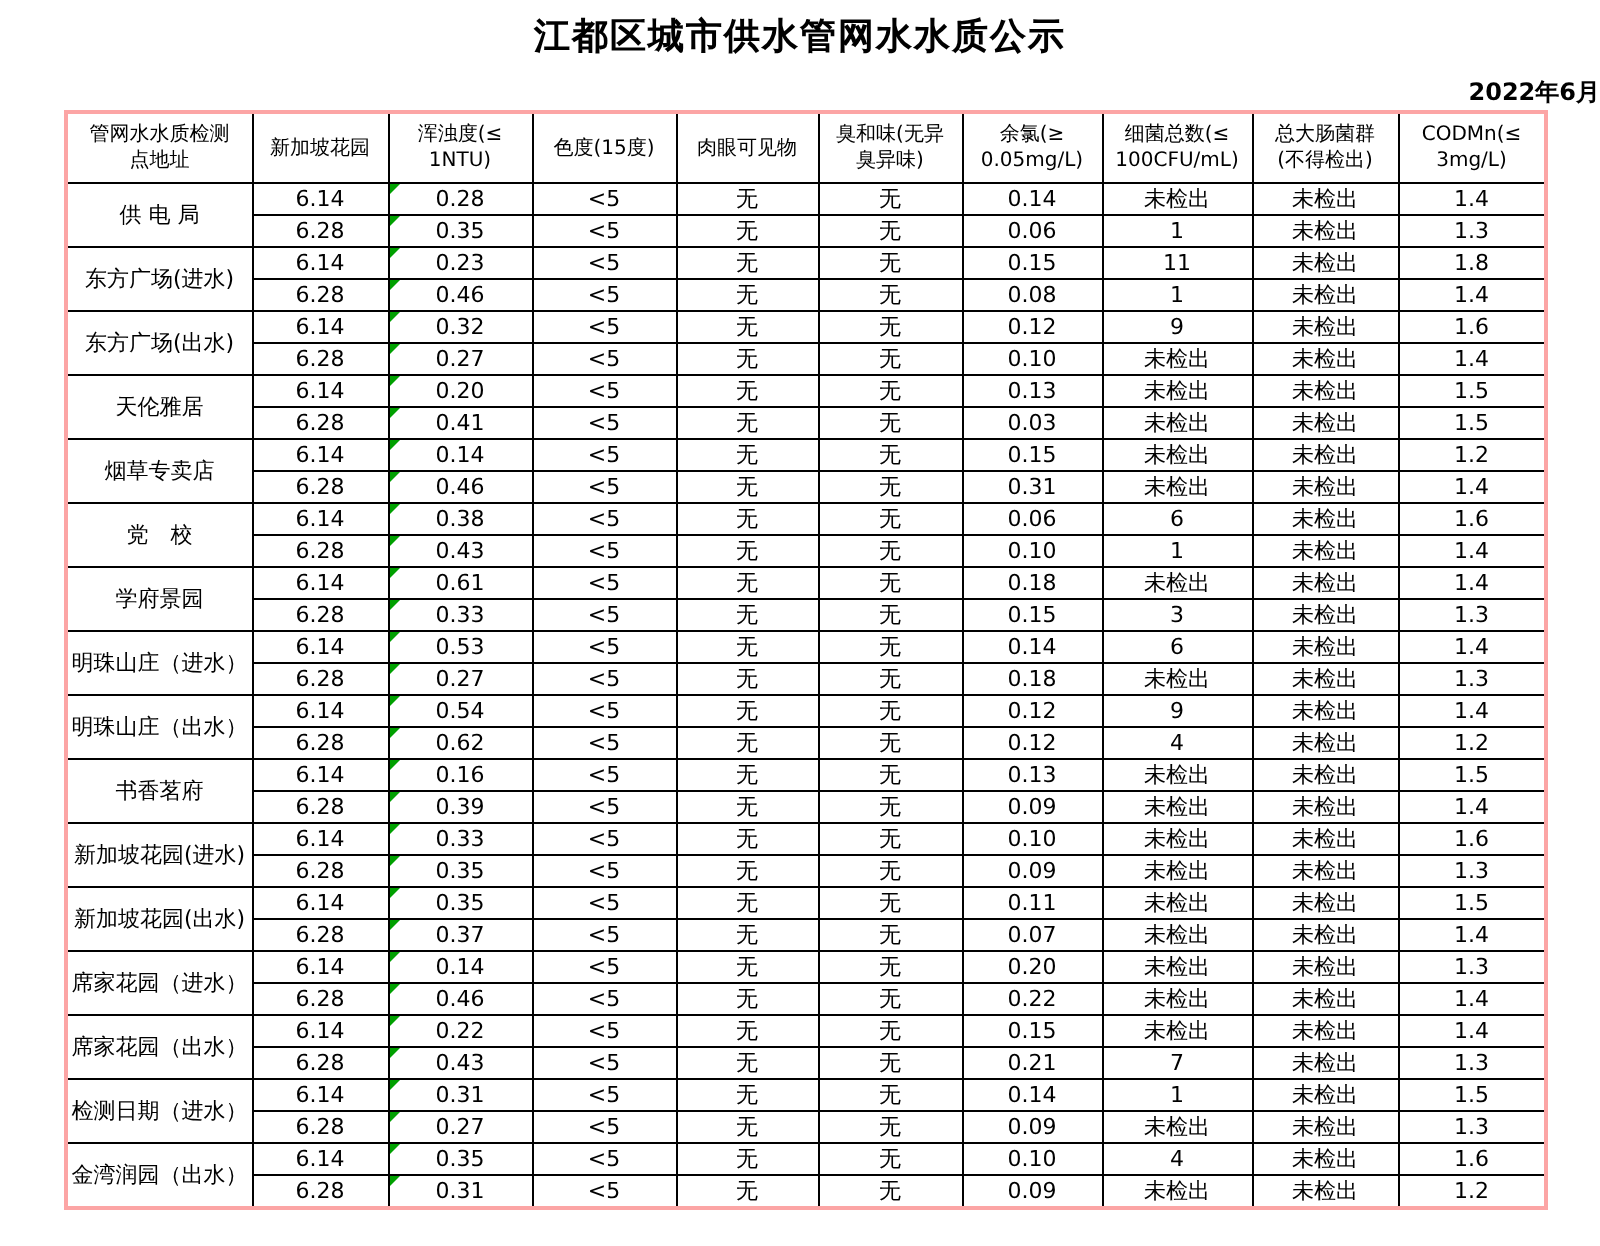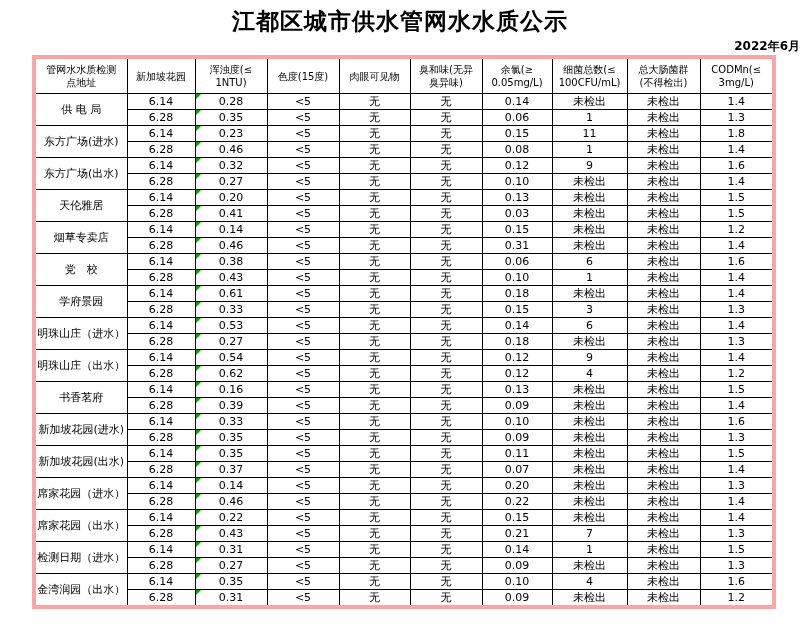--- a/index.html
+++ b/index.html
@@ -3,30 +3,30 @@
 <meta charset="utf-8">
 <style>
   html, body { margin:0; padding:0; }
   body {
     width:800px; height:623px; background:#ffffff; position:relative;
     font-family:"DejaVu Sans","Liberation Sans",sans-serif; color:#000;
     overflow:hidden;
   }
   .title {
     position:absolute; top:6px; left:0; right:0;
-    text-align:center; font-size:23px; font-weight:bold; letter-spacing:1px;
+    text-align:center; font-size:18px; font-weight:bold; letter-spacing:1px;
   }
   .subtitle {
     position:absolute; top:38px; left:0; right:0;
     text-align:right; font-size:12px; font-weight:bold;
   }
   table.report {
     position:absolute; left:32px; top:55px; width:740px;
     border-collapse:collapse; table-layout:fixed;
-    border:4px solid #fca5a5;
+    border:2px solid #fca5a5;
   }
   .report th, .report td {
     border:1px solid #000; text-align:center; vertical-align:middle;
     padding:0; overflow:hidden;
   }
   .report th {
     height:34px; font-size:10px; font-weight:normal;
     white-space:pre-line; line-height:1.3;
   }
   .report td {

